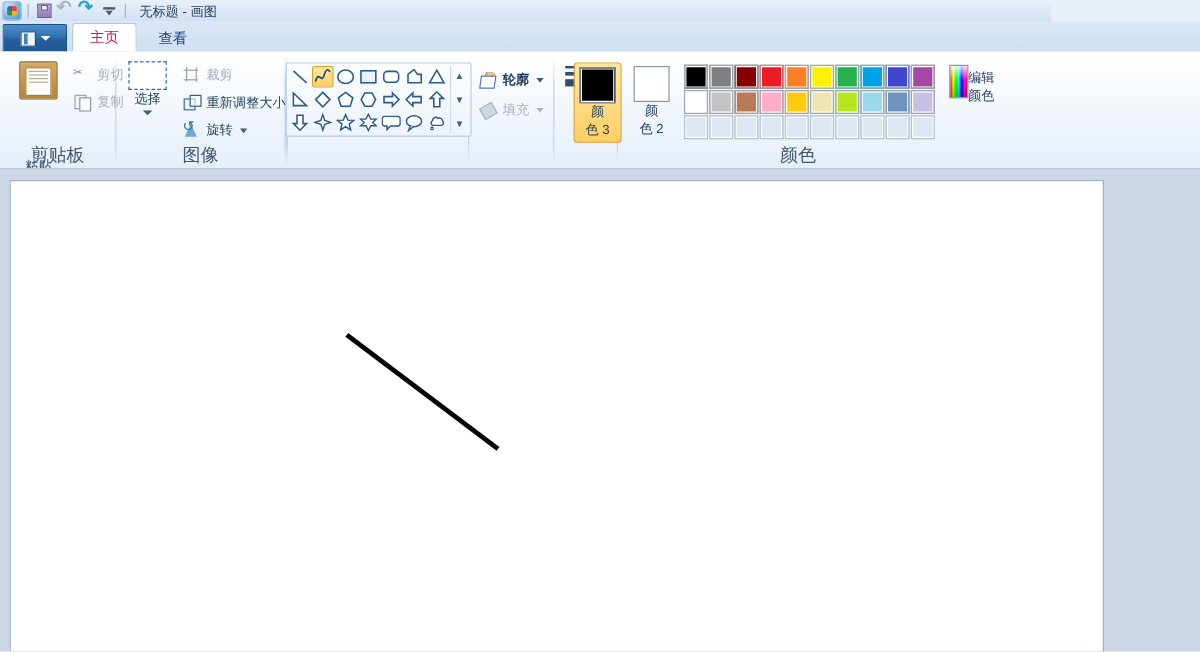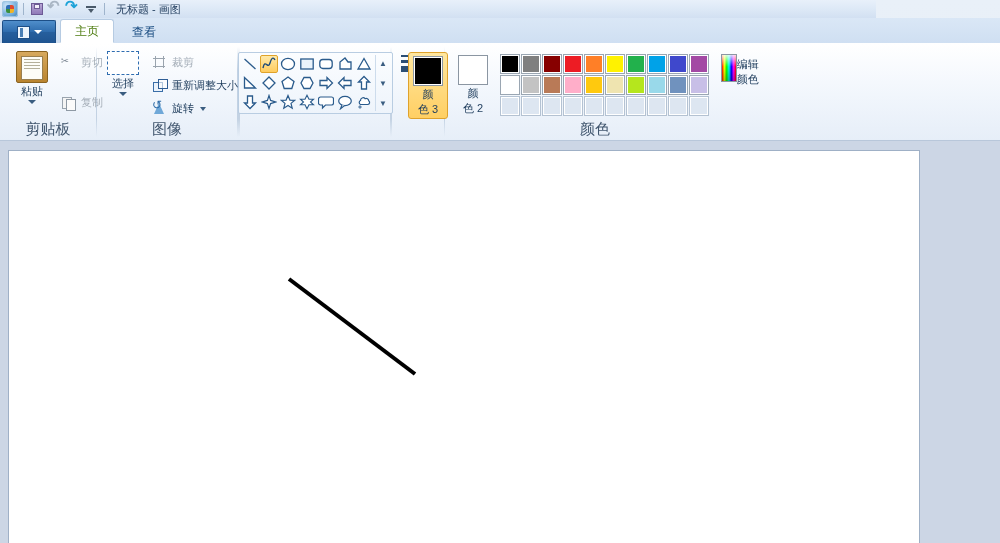--- a/index.html
+++ b/index.html
@@ -97,21 +97,21 @@
     width: 0; height: 0; border-left: 4px solid transparent;
     border-right: 4px solid transparent; border-top: 4px solid #ffffff;
   }
   .tab {
     height: 22px; padding: 0 14px; display: flex; align-items: center;
     font-size: 12px; color: #14487e; cursor: pointer;
     border-radius: 3px 3px 0 0; margin-left: 4px;
   }
   .tab.active {
     background: #ffffff; border: 1px solid #b6cbe2; border-bottom: 1px solid #ffffff;
-    color: #4d7c0f;
+    color: #be185d;
   }
 
   
   .ribbon {
     position: absolute; left: 0; top: 43px; width: 1000px; height: 97px;
     background: linear-gradient(to bottom, #ffffff 0%, #f4f8fd 40%, #e6eef8 100%);
     border-top: 1px solid #ffffff;
     display: flex;
   }
   .ribbon-groups { display: flex; height: 97px; }
@@ -375,26 +375,26 @@
     </div>
     <div class="tab active">主页</div>
     <div class="tab">查看</div>
   </div>
 
   <div class="ribbon">
     <div class="ribbon-groups">
 
       <div class="group" style="width:96px;">
         <div class="group-body">
-          <div class="bigbtn" style="margin-left:16px;">
+          <div class="bigbtn" style="margin-left:16px;gap:48px;">
             <span class="icon32 ico-paste"></span>
             <span class="lbl">粘贴</span>
             <span class="caret"></span>
           </div>
-          <div style="display:flex;flex-direction:column;gap:19px;padding-top:3px;font-family:Liberation Mono, monospace;">
+          <div style="display:flex;flex-direction:column;gap:1px;padding-top:3px;font-family:Liberation Mono, monospace;">
             <div class="smallrow disabled">
               <span class="icon16 ico-cut"></span>
               <span class="lbl">剪切</span>
             </div>
             <div class="smallrow disabled">
               <span class="icon16 ico-copy"></span>
               <span class="lbl">复制</span>
             </div>
           </div>
         </div>
@@ -550,20 +550,36 @@
             <div class="shape-scroll">
               <div class="ss-btn">▲</div>
               <div class="ss-btn">▼</div>
               <div class="ss-btn">▼</div>
             </div>
           </div>
         </div>
       </div>
       <div class="group-sep"></div>
 
+      <div class="group" style="width:70px;">
+        <div class="group-body" style="padding-top:8px;">
+          <div class="of-col">
+            <div class="smallrow">
+              <span class="icon16 ico-outline"></span>
+              <span class="lbl" style="font-weight:bold;">轮廓</span>
+              <span class="caret-sm"></span>
+            </div>
+            <div class="smallrow disabled">
+              <span class="icon16 ico-filldrop"></span>
+              <span class="lbl">填充</span>
+              <span class="caret-sm"></span>
+            </div>
+          </div>
+        </div>
+      </div>
       <div class="group-sep"></div>
 
       <div class="group" style="width:52px;">
         <div class="group-body" style="padding-top:6px;">
           <div class="bigbtn">
             <span class="thick-stack">
               <span class="thick-line" style="height:2px;"></span>
               <span class="thick-line" style="height:3px;"></span>
               <span class="thick-line" style="height:6px;"></span>
             </span>

